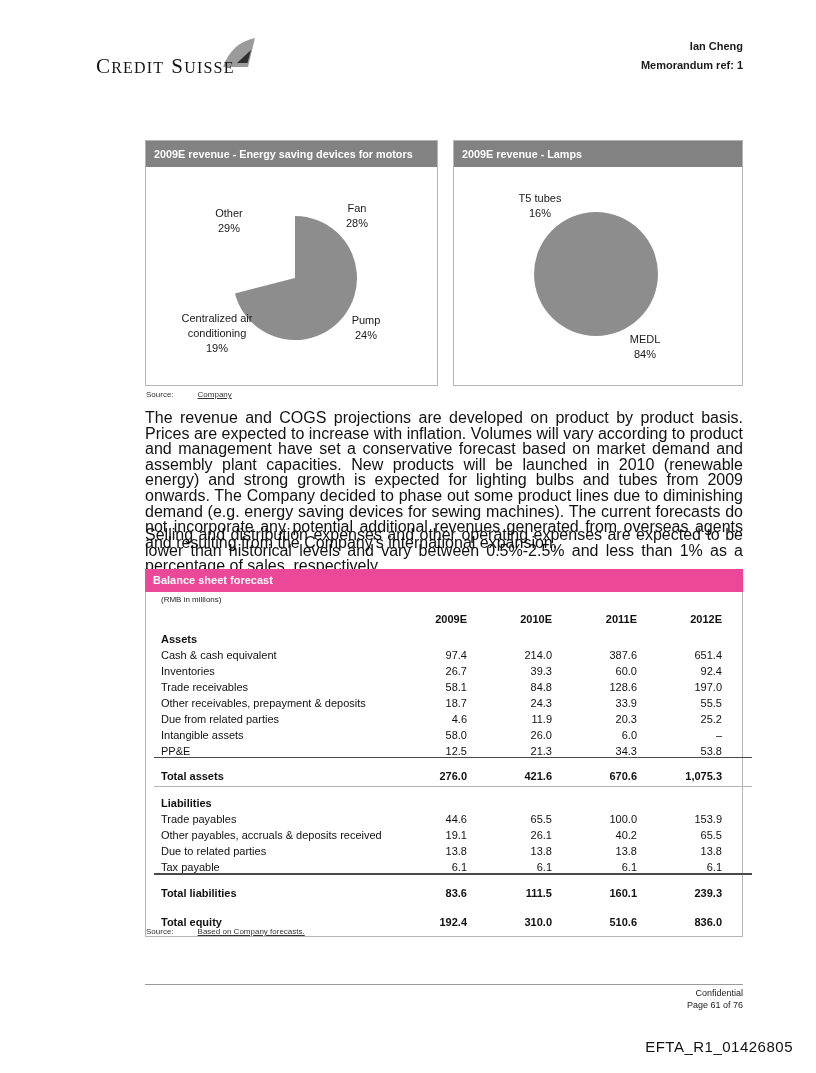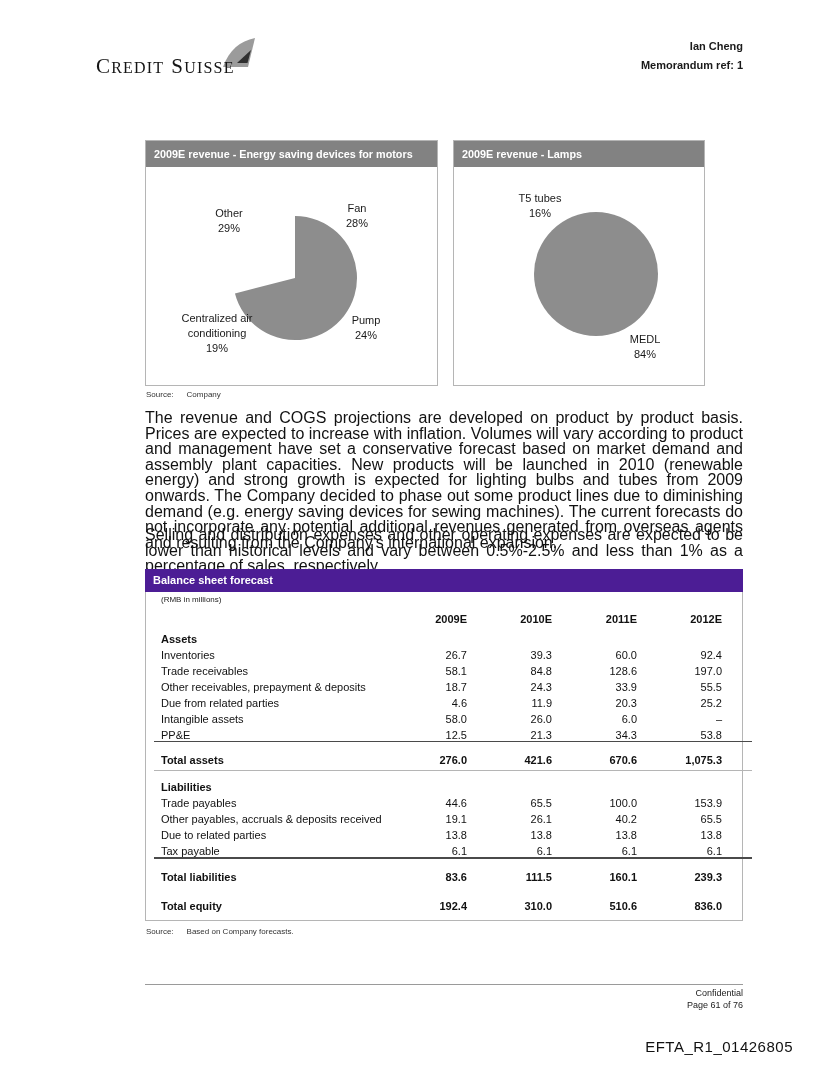--- a/index.html
+++ b/index.html
@@ -15,46 +15,46 @@
   .logo-text { position:absolute; left:0; top:16px; font-family:"Liberation Serif", serif; color:#151515; white-space:nowrap; letter-spacing:1.2px; }
   .logo-text .big { font-size:21px; }
   .logo-text .sm  { font-size:16px; }
   .logo-text .gap { display:inline-block; width:7px; }
   .hdr-right { position:absolute; right:73px; top:41px; text-align:right; font-size:11px; font-weight:bold; line-height:11px; }
   .hdr-right .line2 { margin-top:8px; }
 
   
   .chart-box { position:absolute; top:140px; height:246px; border:1px solid #b5b5b5; background:#fff; box-sizing:border-box; }
   #chart1 { left:145px; width:293px; }
-  #chart2 { left:453px; width:252px; }
+  #chart2 { left:453px; width:290px; }
   .chart-hdr { height:26px; background:#828282; color:#ffffff; font-size:10.8px; font-weight:bold; line-height:26px; padding-left:8px; white-space:nowrap; overflow:hidden; }
   .chart-body { position:relative; height:218px; }
   .pie { position:absolute; }
   #pie1 { left:84px; top:46px; }
   #pie2 { left:79px; top:44px; }
   .plabel { position:absolute; text-align:center; font-size:11px; line-height:15px; color:#1a1a1a; }
   #lbl-other { left:43px;  top:39px;  width:80px; }
   #lbl-fan   { left:181px; top:34px;  width:60px; }
   #lbl-cac   { left:16px;  top:144px; width:110px; }
   #lbl-pump  { left:190px; top:146px; width:60px; }
   #lbl-t5    { left:46px;  top:24px;  width:80px; }
   #lbl-medl  { left:156px; top:165px; width:70px; }
 
   .src-line { position:absolute; font-size:8px; color:#333; }
   #src-chart1 { left:146px; top:390px; }
   #src-table  { left:146px; top:927px; }
-  .src-line .src-val { margin-left:13px; }
+  .src-line .src-val { margin-left:24px;text-decoration:underline; }
 
   
   .para { position:absolute; left:145px; width:598px; font-size:16px; line-height:15.6px; text-align:justify; color:#111; }
   #p1 { top:410px; }
   #p2 { top:527px; }
 
   
-  .tbl-hdr-bar { position:absolute; left:145px; top:569px; width:598px; height:23px; background:#4c1d95; color:#fff; font-size:11px; font-weight:bold; line-height:23px; padding-left:8px; box-sizing:border-box; }
+  .tbl-hdr-bar { position:absolute; left:145px; top:569px; width:598px; height:23px; background:#ec4899; color:#fff; font-size:11px; font-weight:bold; line-height:23px; padding-left:8px; box-sizing:border-box; }
   .tbl-wrap { position:absolute; left:145px; top:592px; width:598px; box-sizing:border-box; border:1px solid #b5b5b5; border-top:none; background:#fff; padding:3px 0 5px 8px; }
   .rmb { font-size:8px; color:#222; padding-left:7px; height:13px; }
   table.bs { width:100%; border-collapse:collapse; font-size:11px; color:#111; table-layout:fixed; }
   table.bs td, table.bs th { padding:0; vertical-align:bottom; }
   table.bs .lbl { padding-left:7px; text-align:left; }
   table.bs .num { text-align:right; }
   table.bs .c4  { padding-right:30px;margin-top:10px; }
   tr.colhdr th { font-weight:bold; height:17px; }
   tr.sec td { font-weight:bold; height:20px; }
   tr.sec2 td { font-weight:bold; height:22px; }
@@ -151,20 +151,27 @@
         <th class="lbl"></th>
         <th class="num">2009E</th>
         <th class="num">2010E</th>
         <th class="num">2011E</th>
         <th class="num c4">2012E</th>
       </tr>
       <tr class="sec">
         <td class="lbl" colspan="5">Assets</td>
       </tr>
       <tr class="data">
+        <td class="lbl">Cash &amp; cash equivalent</td>
+        <td class="num">97.4</td>
+        <td class="num">214.0</td>
+        <td class="num">387.6</td>
+        <td class="num c4">651.4</td>
+      </tr>
+      <tr class="data">
         <td class="lbl">Inventories</td>
         <td class="num">26.7</td>
         <td class="num">39.3</td>
         <td class="num">60.0</td>
         <td class="num c4">92.4</td>
       </tr>
       <tr class="data">
         <td class="lbl">Trade receivables</td>
         <td class="num">58.1</td>
         <td class="num">84.8</td>

